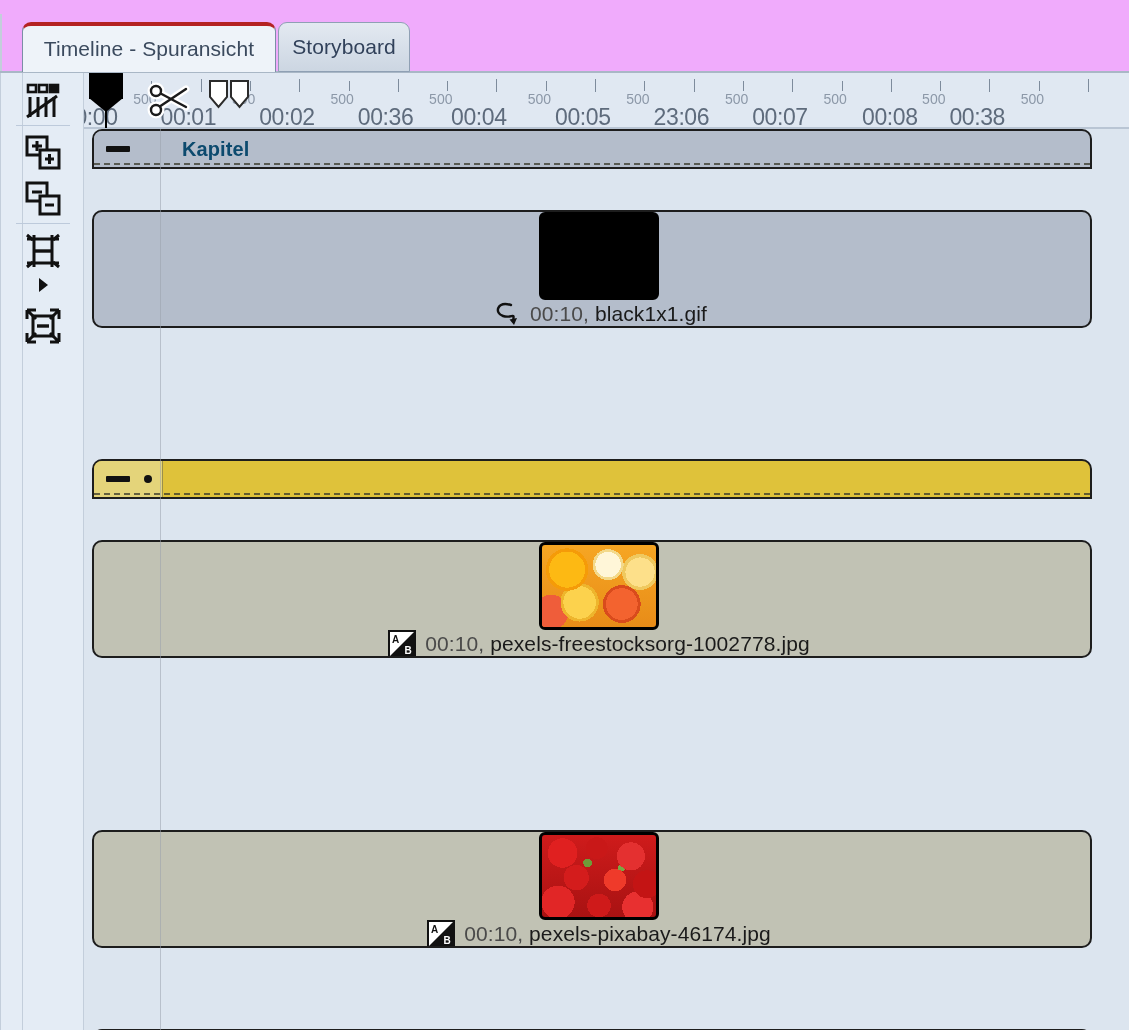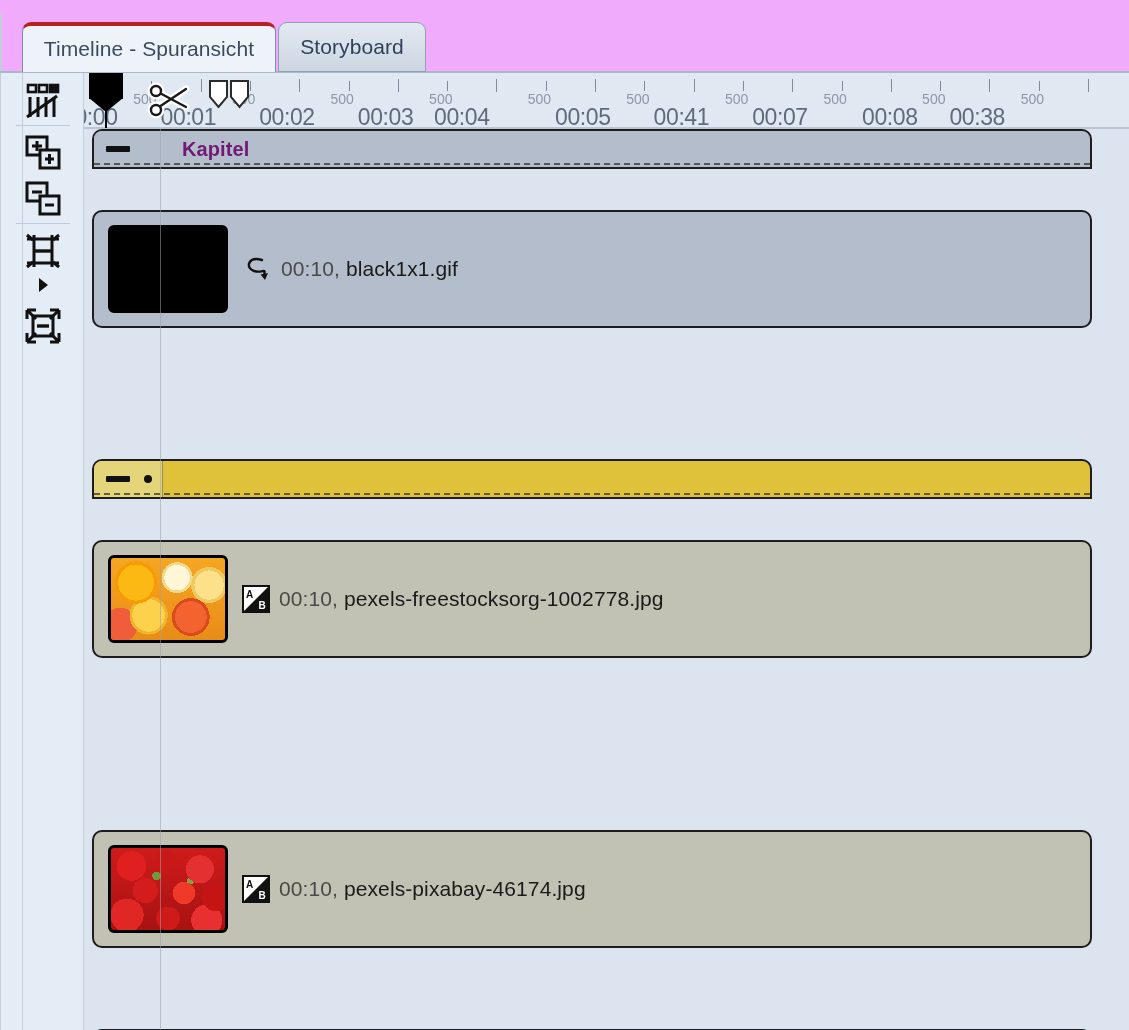--- a/index.html
+++ b/index.html
@@ -25,21 +25,21 @@
   }
   .tab.active{
     left:22px;width:254px;
     background:#eef3f9;
     border-top:4px solid #b42222;
     border-bottom:none;
     color:#3b4a5e;
     z-index:3;
   }
   .tab.inactive{
-    left:278px;width:148px;
+    left:278px;width:132px;
     background:linear-gradient(#e3e9f1,#ccd6e2);
     border-color:#8fa0b4;
     color:#31415a;
     z-index:2;
   }
   .tabstrip .sep-left{position:absolute;left:0;top:14px;width:2px;height:59px;background:#c3cedb;}
 
   
   .rail{position:absolute;left:0;top:73px;width:84px;height:957px;background:#e4ecf5;}
   .rail .edge{position:absolute;top:0;width:1px;height:957px;background:#c3cedb;}
@@ -78,35 +78,36 @@
     overflow:hidden;
     position:relative;
   }
   .hdr .gutter{
     height:100%;
     display:flex;align-items:center;
     box-sizing:border-box;
     flex:0 0 auto;
   }
   .hdr .title{
-    font-size:20px;font-weight:bold;color:#701a75;
+    font-size:20px;font-weight:bold;color:#0c4a6e;
     padding-left:10px;flex:1 1 auto;height:100%;
     display:flex;align-items:center;letter-spacing:.1px;
   }
   .dash-line{position:absolute;left:0;bottom:2px;width:100%;height:0;border-bottom:2px dashed #3a3a2a;opacity:.75;}
   .collapse{width:24px;height:6px;background:#111;margin-left:12px;flex:0 0 auto;border-radius:1px;}
   .dot{width:8px;height:8px;border-radius:50%;background:#111;margin-left:14px;flex:0 0 auto;}
   .vdiv{position:absolute;top:0;width:1px;height:100%;background:#9a8f4a;}
 
   .clip{
     border:2px solid #1d1d1d;
     border-radius:10px;
     position:relative;
     display:flex;align-items:center;
     overflow:hidden;
+    flex-direction:column;
   }
   .clip .thumb{
     width:120px;height:88px;margin-left:14px;flex:0 0 auto;
     border-radius:6px;overflow:hidden;background:#000;
     border:3px solid #000;box-sizing:border-box;
     position:relative;
   }
   .clip .thumb .inner{position:absolute;inset:0;}
   .clip .lbl{display:flex;align-items:center;margin-left:14px;gap:9px;}
   .clip .lbl .txt{font-size:21px;color:#1a1a1a;letter-spacing:.1px;}
@@ -213,33 +214,33 @@
           <div class="halflabel" style="left:49.3px">500</div>
           <div class="tick" style="left:116.6px"></div>
           <div class="seclabel" style="left:76.6px">00:01</div>
           <div class="tick" style="left:165.89999999999998px;height:10px;top:8px"></div>
           <div class="halflabel" style="left:147.89999999999998px">500</div>
           <div class="tick" style="left:215.2px"></div>
           <div class="seclabel" style="left:175.2px">00:02</div>
           <div class="tick" style="left:264.5px;height:10px;top:8px"></div>
           <div class="halflabel" style="left:246.5px">500</div>
           <div class="tick" style="left:313.79999999999995px"></div>
-          <div class="seclabel" style="left:273.79999999999995px">00:03</div>
+          <div class="seclabel" style="left:273.79999999999995px">00:36</div>
           <div class="tick" style="left:363.09999999999997px;height:10px;top:8px"></div>
           <div class="halflabel" style="left:345.09999999999997px">500</div>
           <div class="tick" style="left:412.4px"></div>
-          <div class="seclabel" style="left:350px">00:04</div>
+          <div class="seclabel" style="left:367px">00:04</div>
           <div class="tick" style="left:461.7px;height:10px;top:8px"></div>
           <div class="halflabel" style="left:443.7px">500</div>
           <div class="tick" style="left:511px"></div>
           <div class="seclabel" style="left:471px">00:05</div>
           <div class="tick" style="left:560.3px;height:10px;top:8px"></div>
           <div class="halflabel" style="left:542.3px">500</div>
           <div class="tick" style="left:609.5999999999999px"></div>
-          <div class="seclabel" style="left:569.5999999999999px">00:41</div>
+          <div class="seclabel" style="left:569.5999999999999px">23:06</div>
           <div class="tick" style="left:658.8999999999999px;height:10px;top:8px"></div>
           <div class="halflabel" style="left:640.8999999999999px">500</div>
           <div class="tick" style="left:708.1999999999999px"></div>
           <div class="seclabel" style="left:668.1999999999999px">00:07</div>
           <div class="tick" style="left:757.4999999999999px;height:10px;top:8px"></div>
           <div class="halflabel" style="left:739.4999999999999px">500</div>
           <div class="tick" style="left:806.8px"></div>
           <div class="seclabel" style="left:778px">00:08</div>
           <div class="tick" style="left:856.0999999999999px;height:10px;top:8px"></div>
           <div class="halflabel" style="left:838.0999999999999px">500</div>

